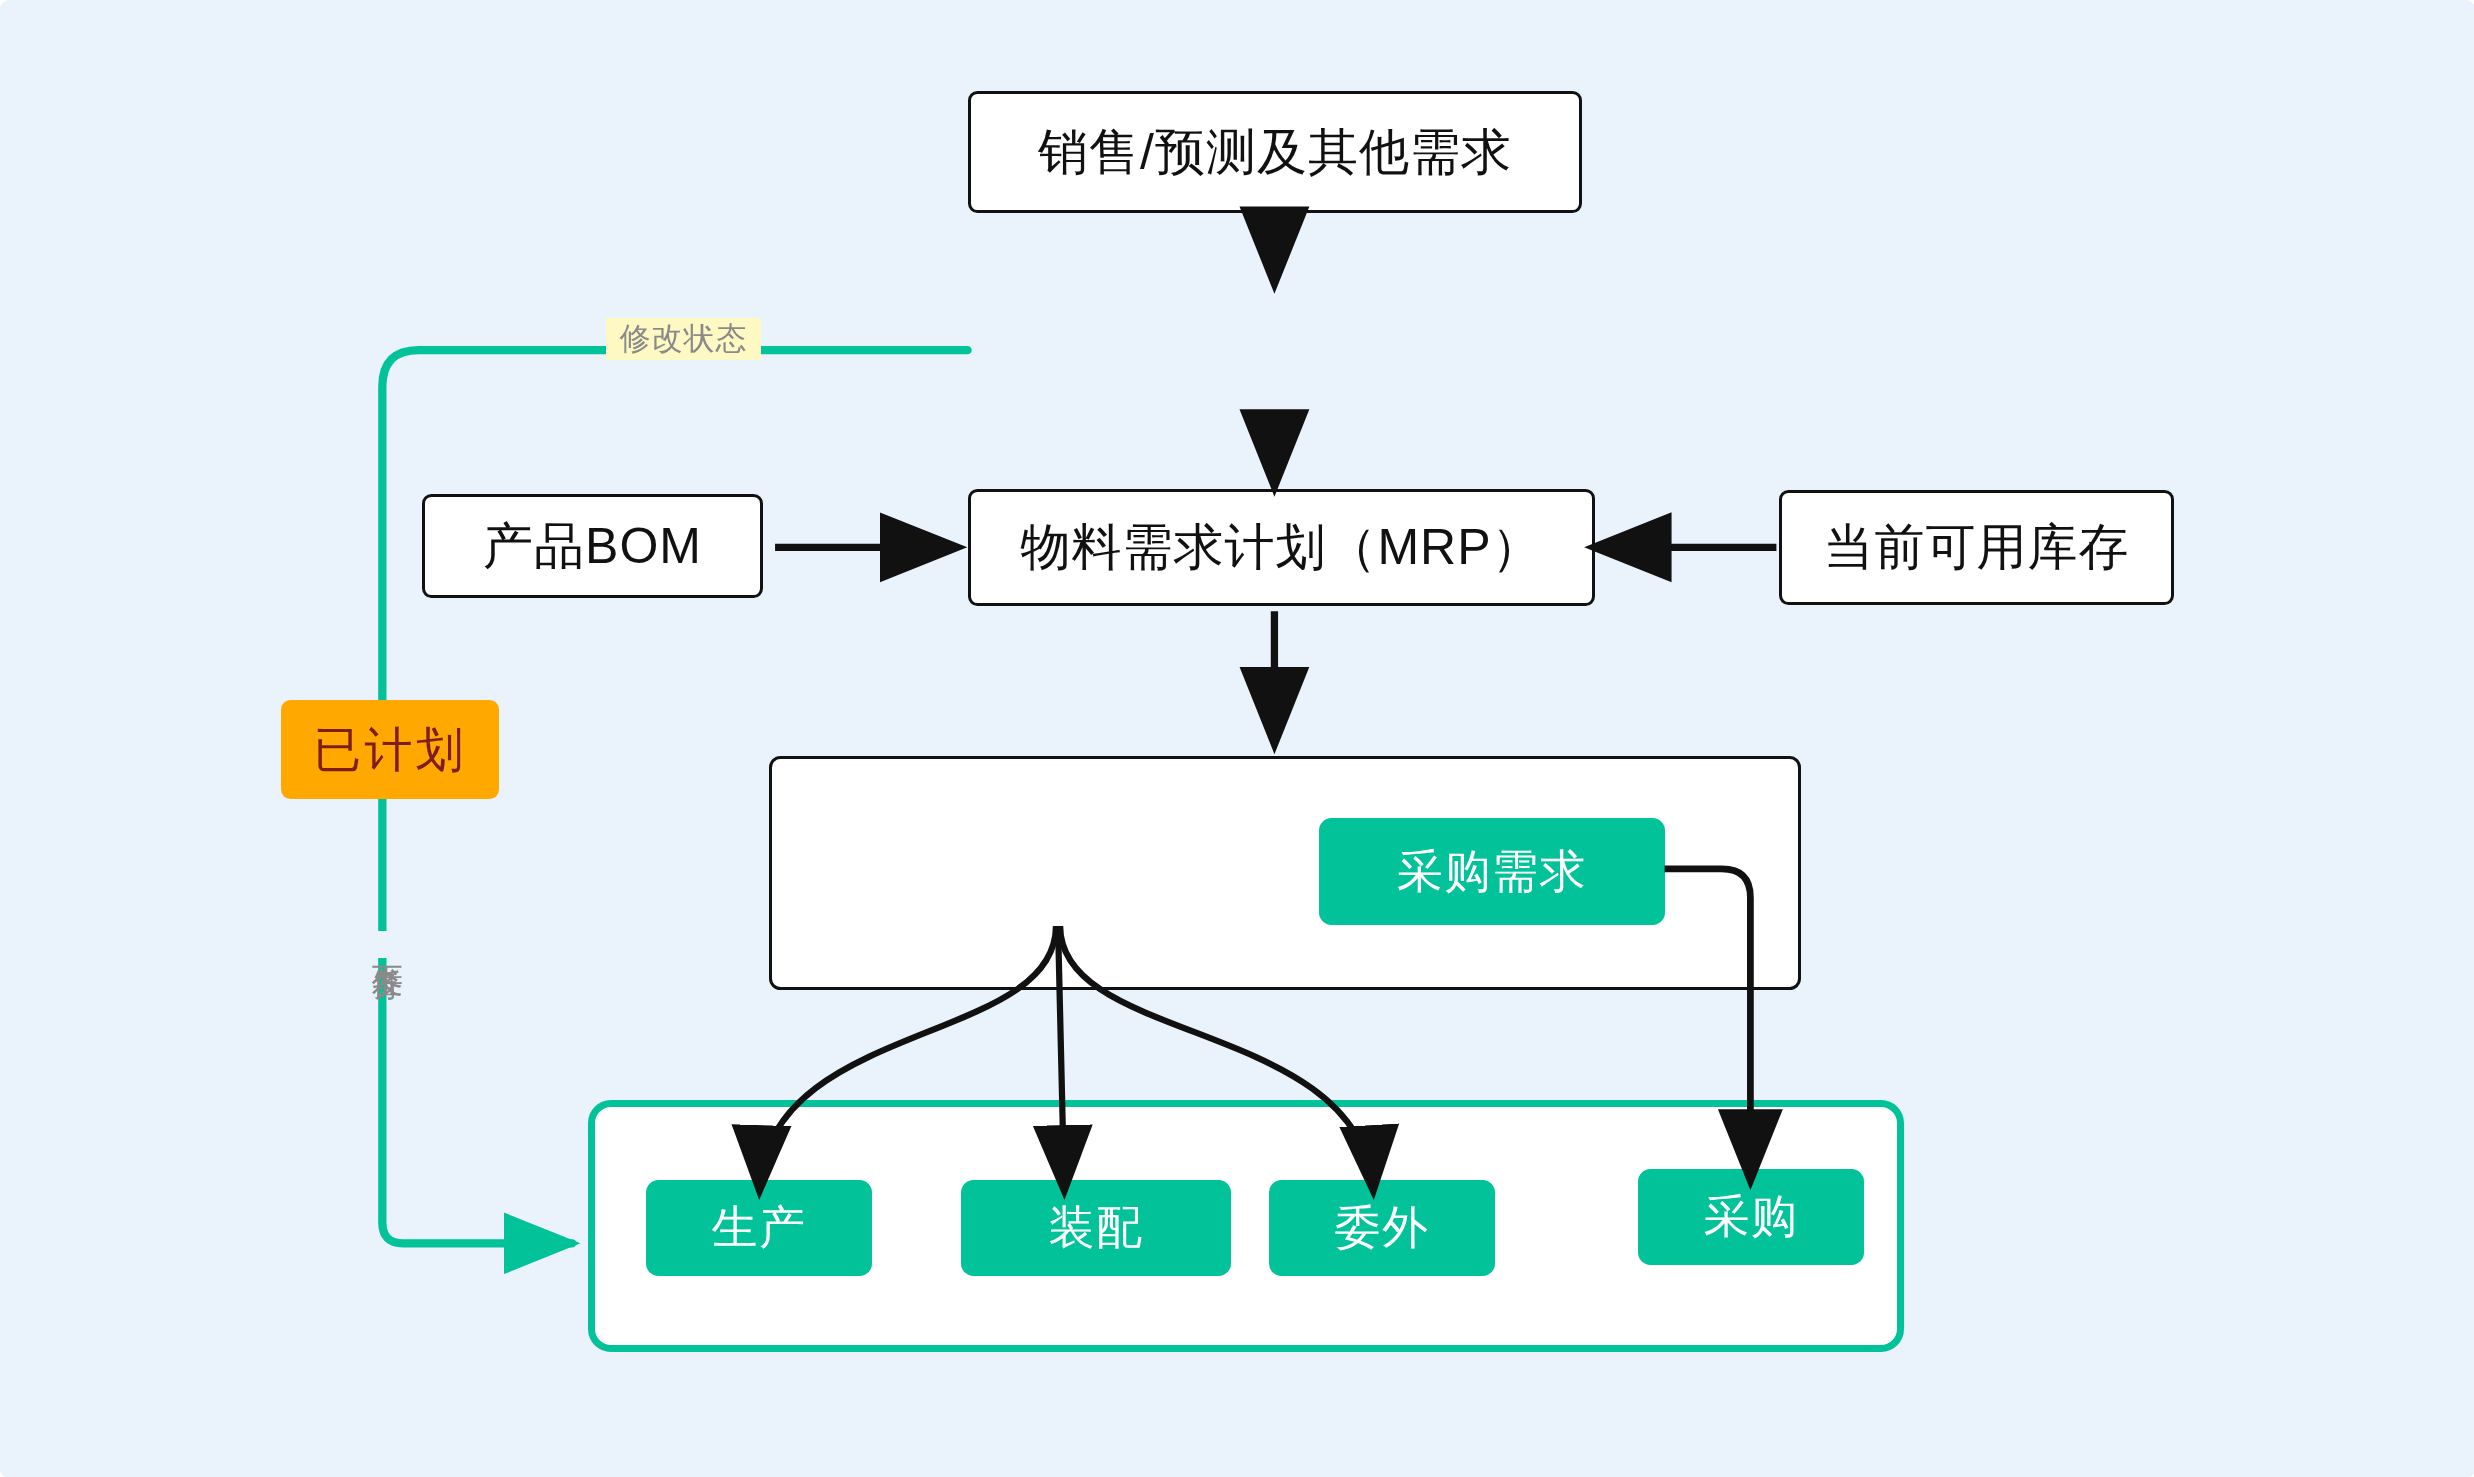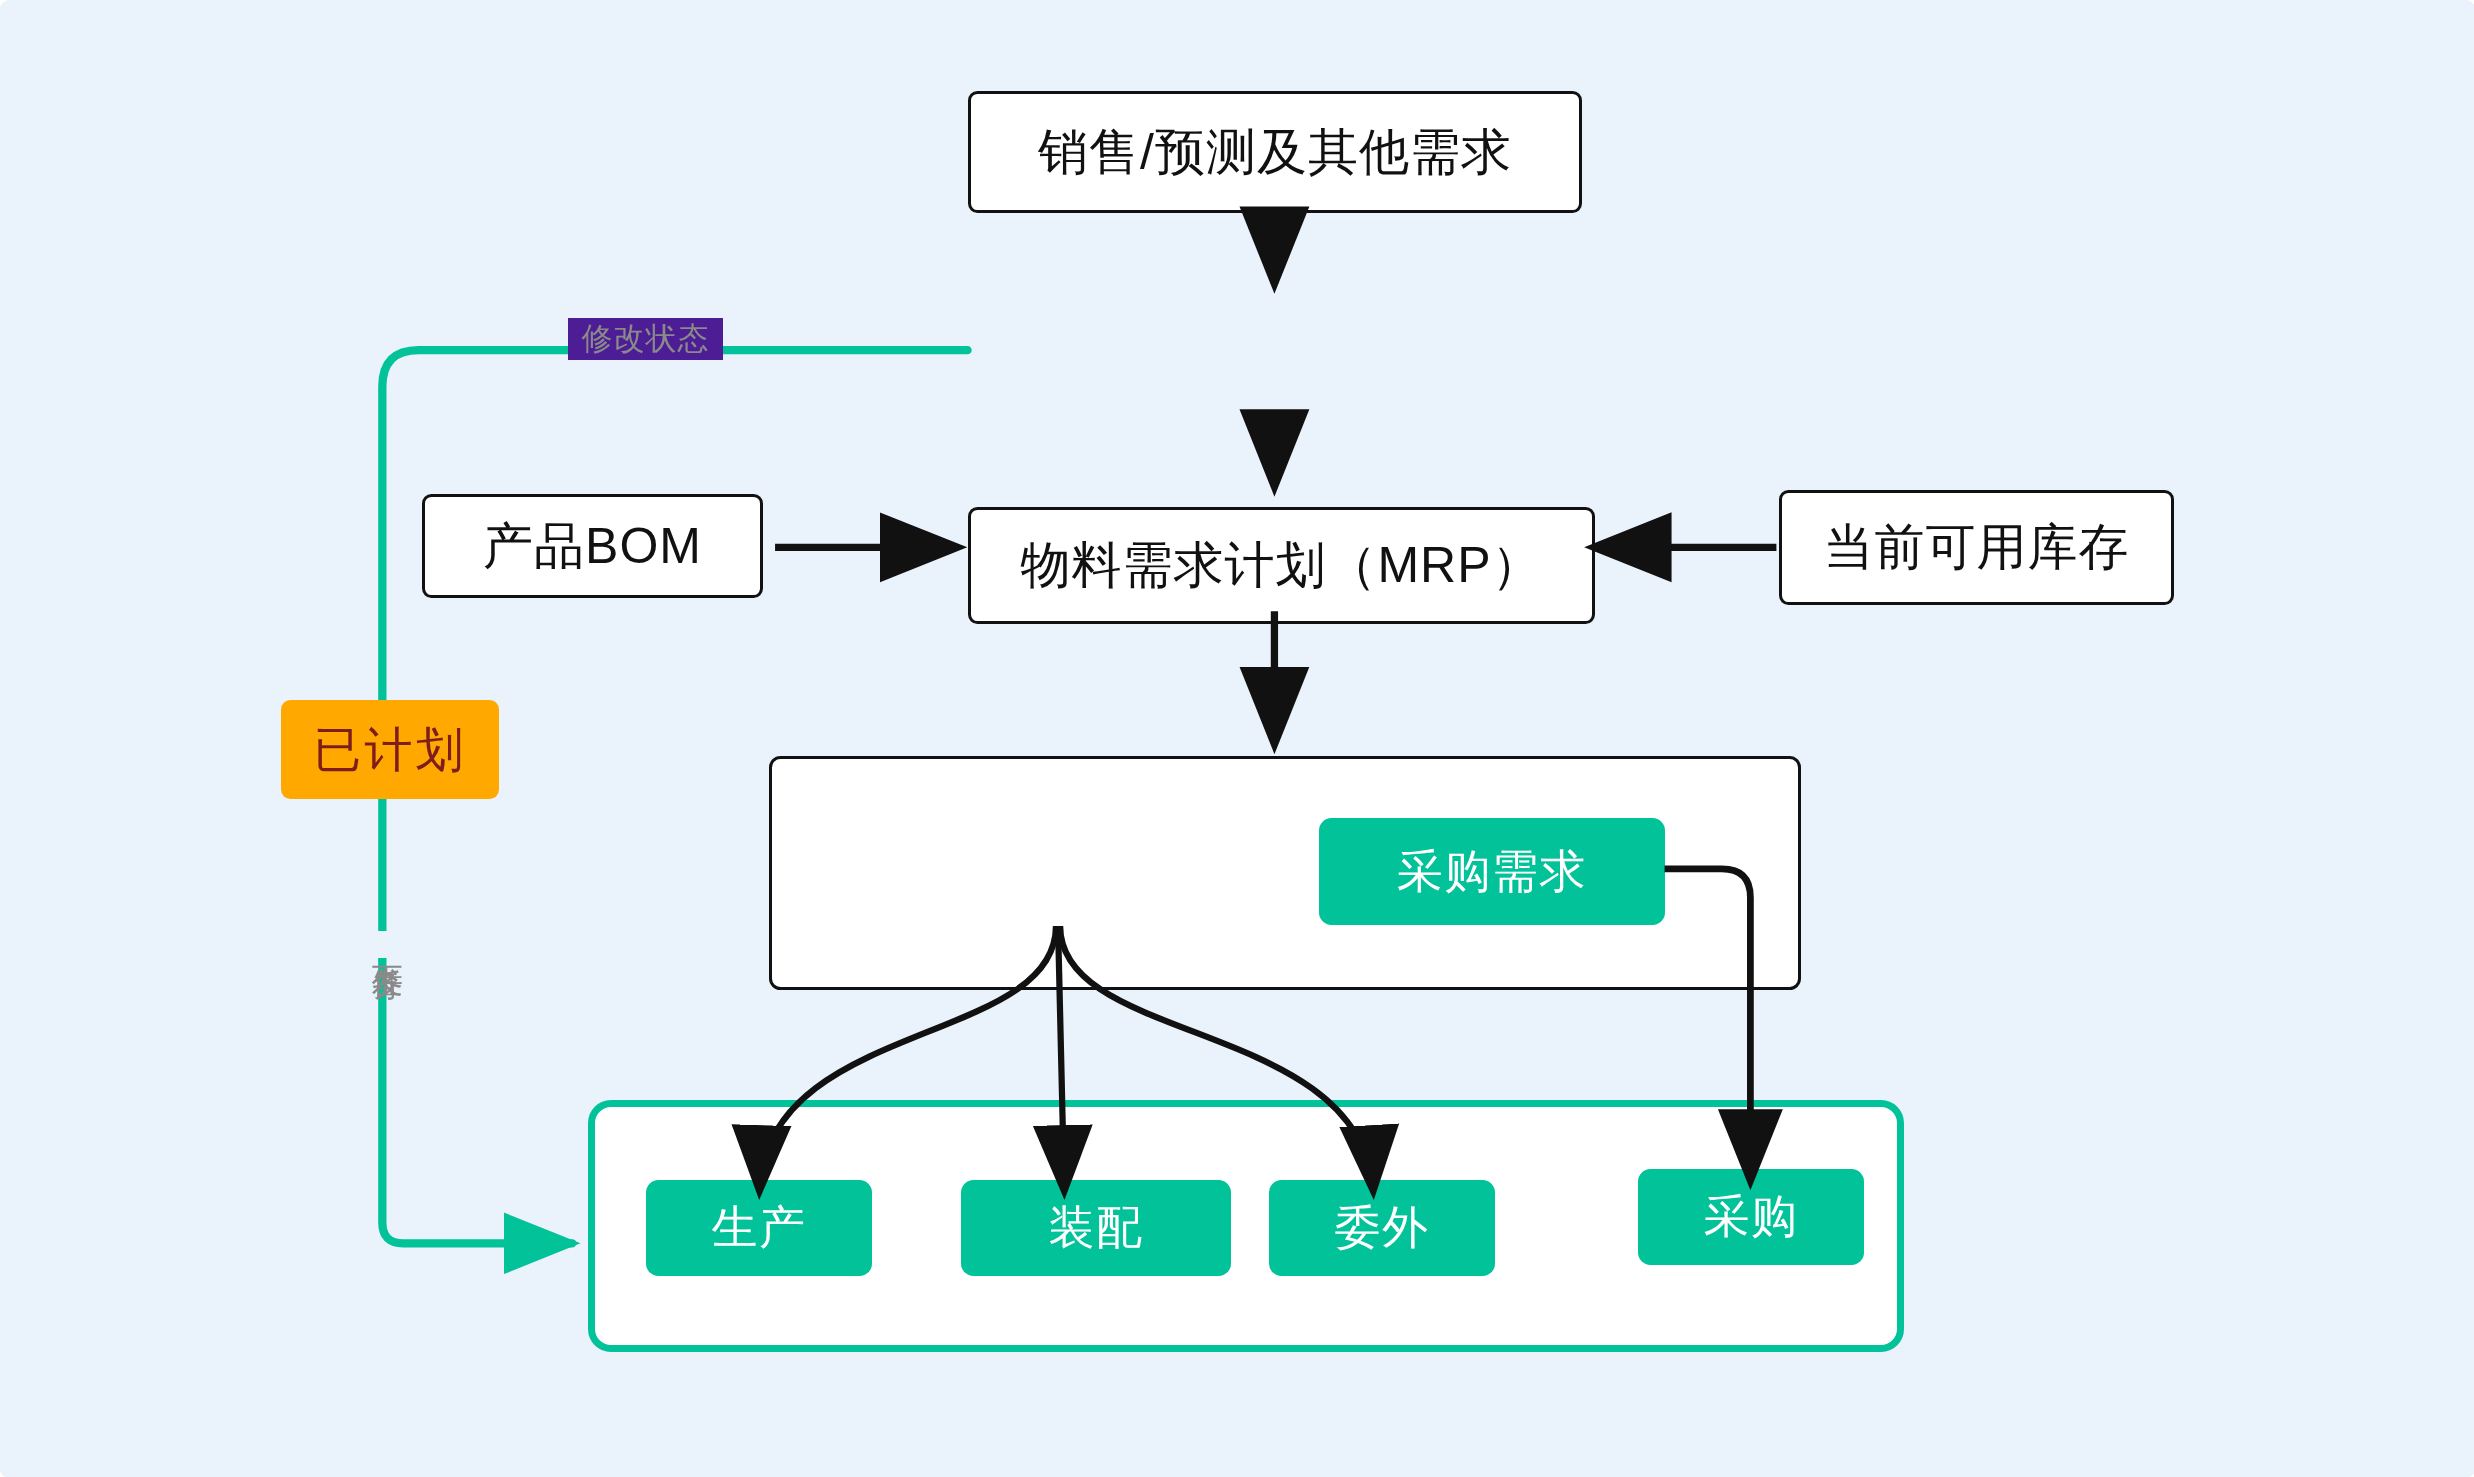--- a/index.html
+++ b/index.html
@@ -144,21 +144,21 @@
 
   <div class="node node-white z-boxes" style="left:968px; top:91px; width:614px; height:122px;">
     <span>销售/预测及其他需求</span>
   </div>
 
 
   <div class="node node-white z-boxes" style="left:422px; top:494px; width:341px; height:104px;">
     <span>产品BOM</span>
   </div>
 
-  <div class="node node-white z-boxes" style="left:968px; top:507px; width:627px; height:117px;text-align:right;">
+  <div class="node node-white z-boxes" style="left:968px; top:489px; width:627px; height:117px;text-align:right;">
     <span>物料需求计划（MRP）</span>
   </div>
 
   <div class="node node-white z-boxes" style="left:1779px; top:490px; width:395px; height:115px;">
     <span>当前可用库存</span>
   </div>
 
   <div class="node node-orange z-boxes" style="left:281px; top:700px; width:218px; height:99px;">
     <span>已计划</span>
   </div>
@@ -177,18 +177,18 @@
   </div>
 
   <div class="node node-green z-boxes" style="left:1269px; top:1180px; width:226px; height:96px;">
     <span>委外</span>
   </div>
 
   <div class="node node-green z-boxes" style="left:1638px; top:1169px; width:226px; height:96px;">
     <span>采购</span>
   </div>
 
-  <div class="edge-label z-labels" style="left:568px; top:318px; background:#4c1d95; padding:0 13.5px;">修改状态</div>
+  <div class="edge-label z-labels" style="left:606px; top:318px; background:#fef9c3; padding:0 13.5px;">修改状态</div>
 
   <div class="edge-label-vertical z-labels" style="left:367px; top:931px; background:#eaf2fb; padding:11.4px 0;">下发任务</div>
 
 </div>
 
 
 </body></html>

